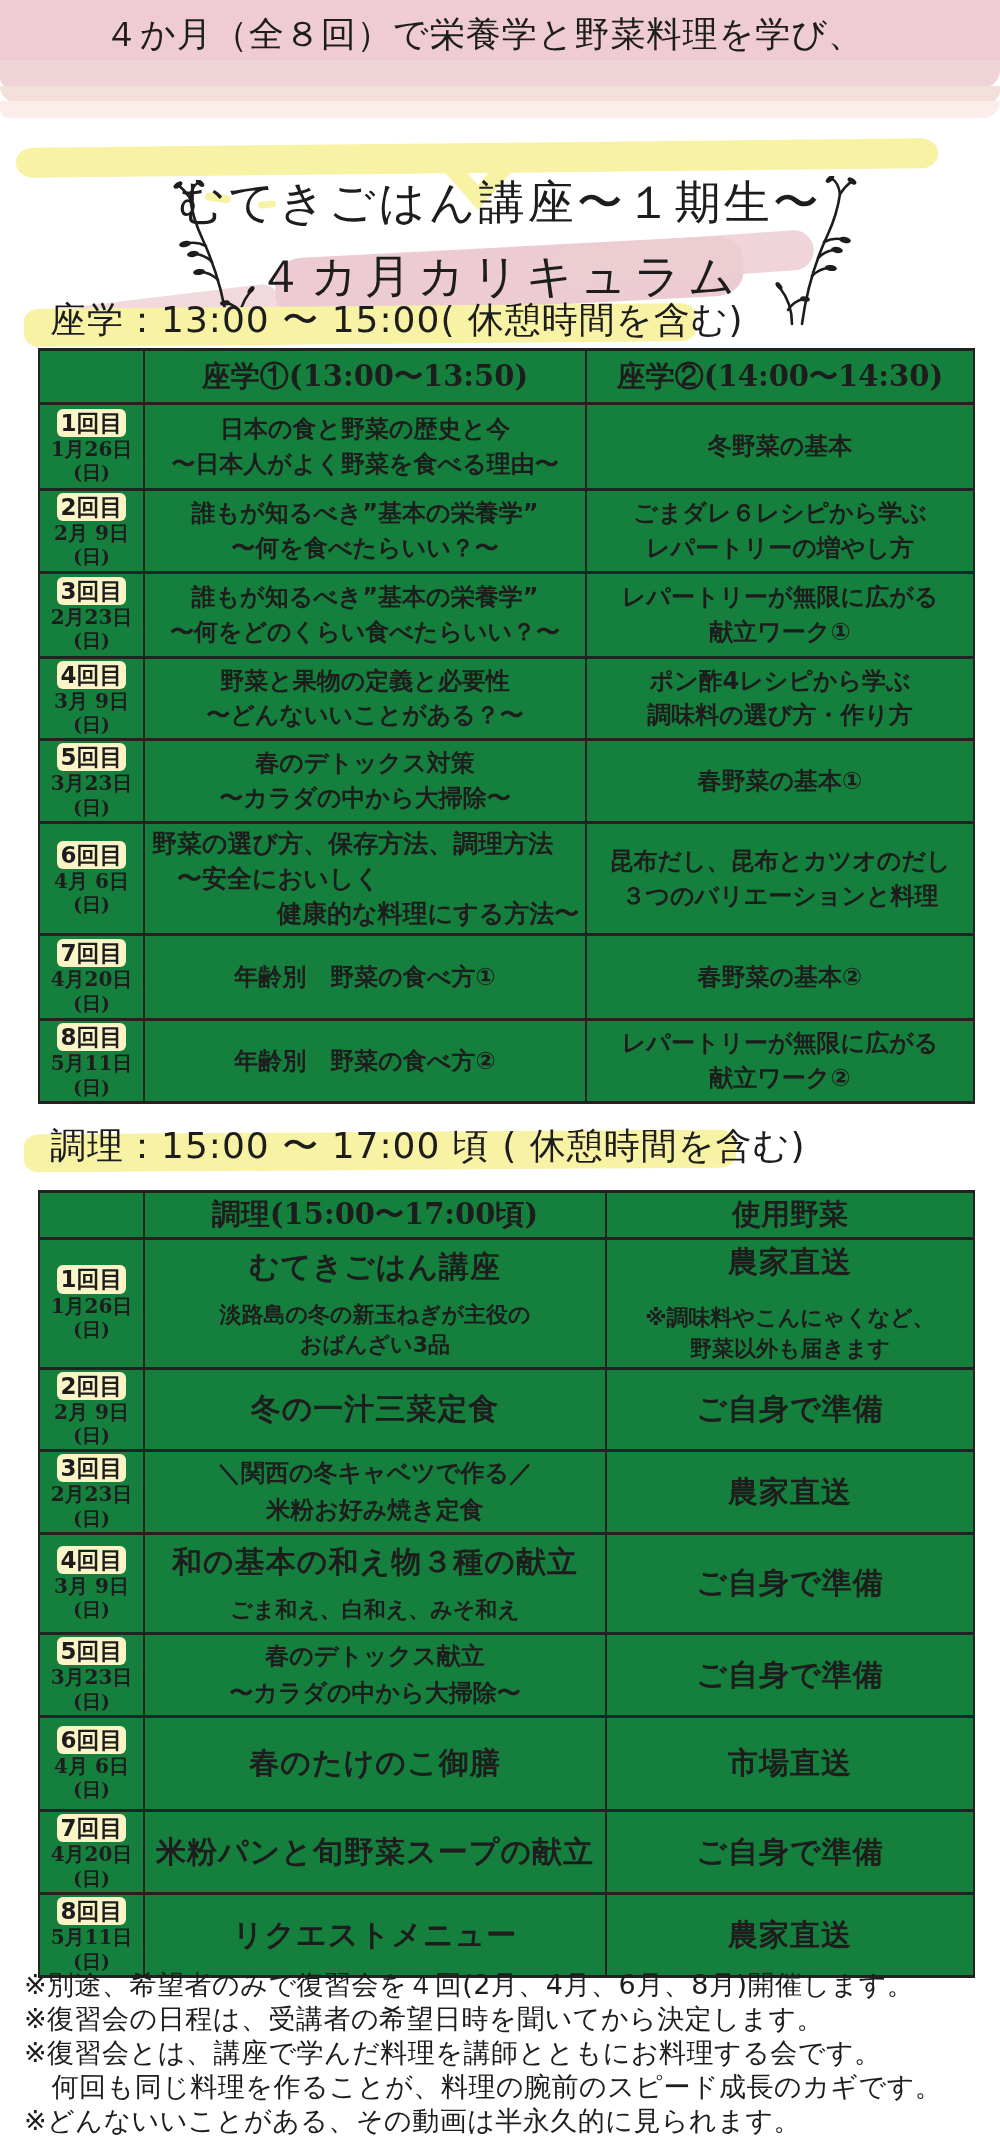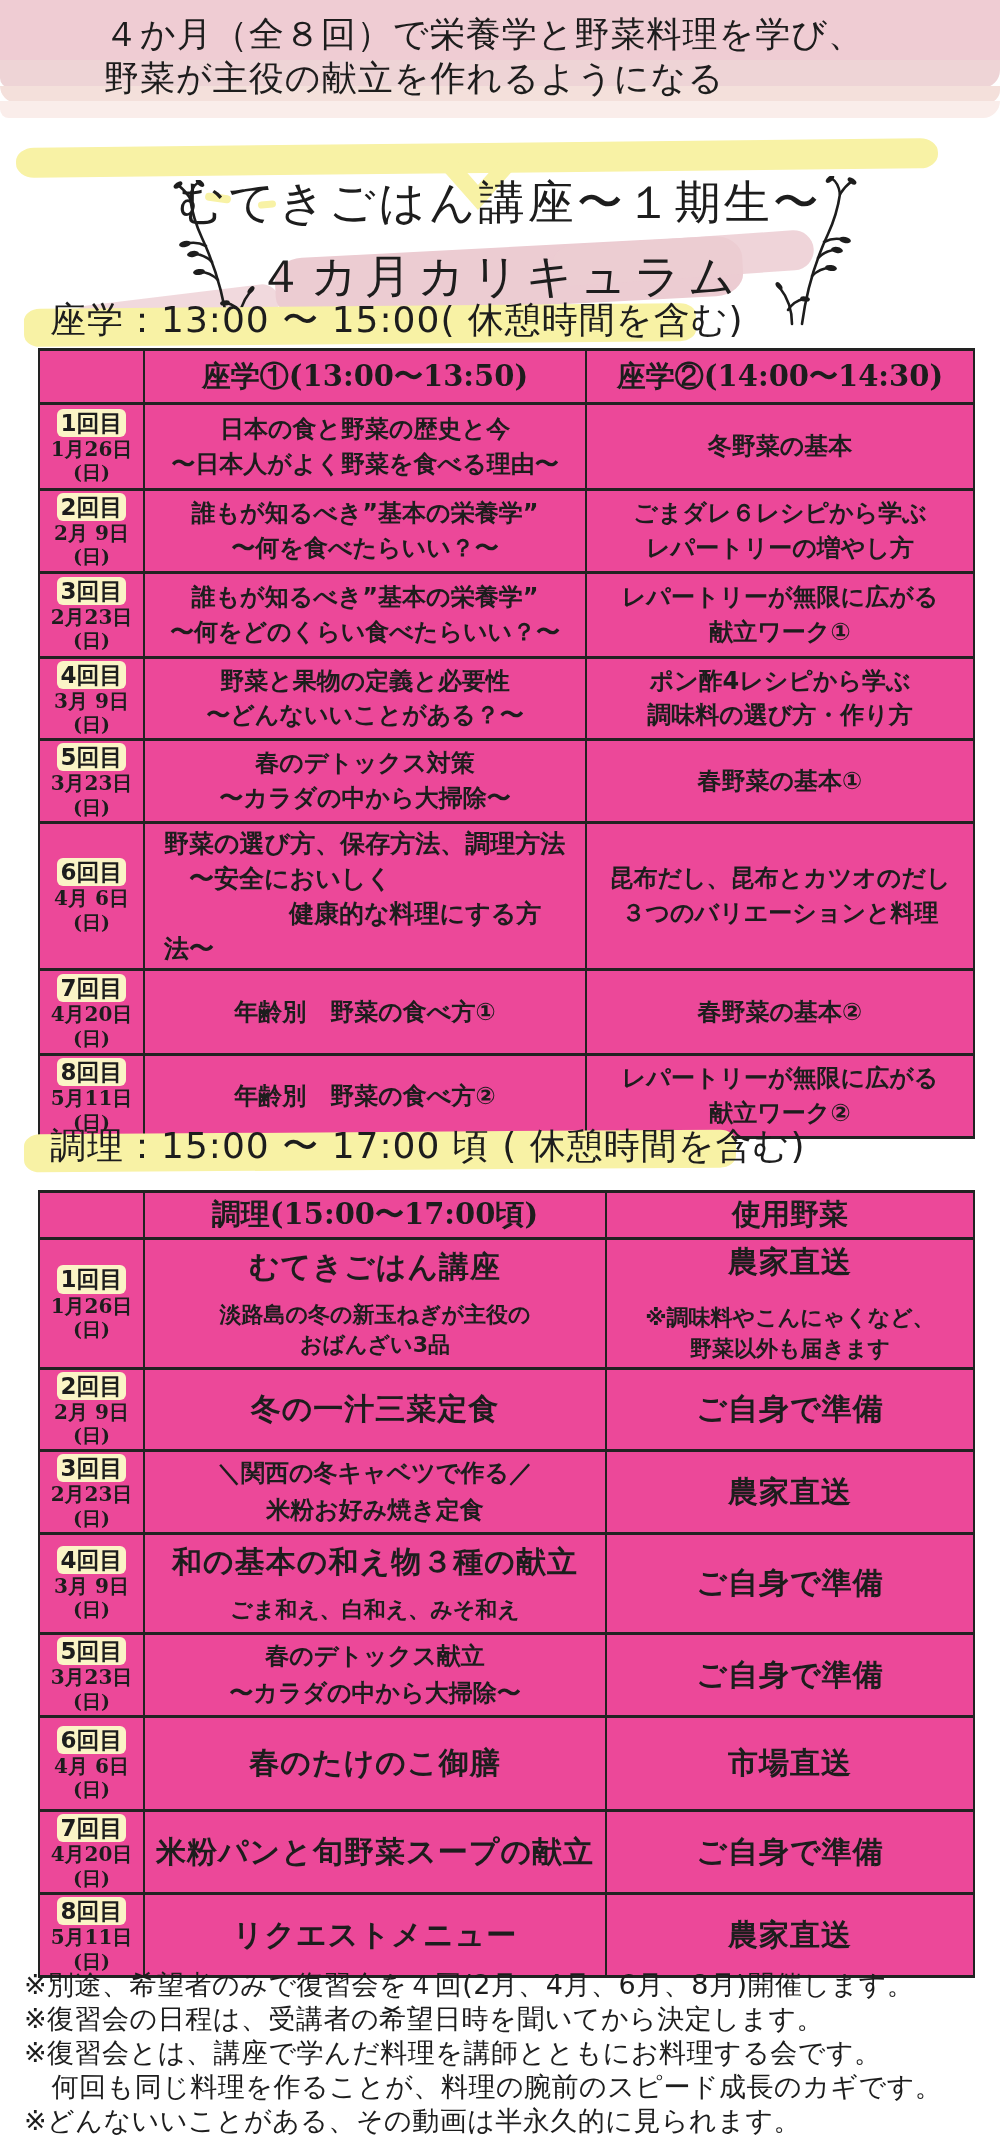--- a/index.html
+++ b/index.html
@@ -42,33 +42,33 @@
   .branch-left  { left:172px; top:180px; }
   .branch-right { left:774px; top:176px; transform:scaleX(-1); }
 
   
   .sec-heading { position:absolute; left:50px; font-size:36px; letter-spacing:1px; font-weight:400; }
   .sec-lecture { top:296px; }
   .sec-cooking { top:1122px; }
 
   
   table { position:absolute; left:38px; border-collapse:collapse; table-layout:fixed;
-    width:935px; background:#ec4899; }
+    width:935px; background:#15803d; }
   .tbl-lecture { top:348px; }
   .tbl-cooking { top:1190px; }
   td, th { border:2px solid #222222; border-top-width:3px; border-bottom-width:3px;
     vertical-align:middle; overflow:hidden; padding:2px 4px; }
   th { font-family:"DejaVu Serif", serif; font-weight:bold; font-size:29px; text-align:center; }
   .session { text-align:center; line-height:1.22; padding:2px 0; }
   .no { display:inline-block; background:#fbf4c6; border-radius:6px; padding:0 3px;
     font-size:23px; font-weight:bold; }
   .date { font-family:"DejaVu Serif", serif; font-weight:bold; font-size:20px; }
   .day  { font-family:"DejaVu Serif", serif; font-weight:bold; font-size:19px; }
   .topic { text-align:center; font-weight:bold; font-size:24px; line-height:1.45; }
-  .align-left { text-align:left; padding-left:19px; font-size:25px; line-height:1.4; }
+  .align-left { text-align:left; padding-left:7px; font-size:25px; line-height:1.4; }
   .dish, .veg { text-align:center; font-weight:bold; }
   .dish-main { font-size:30px; letter-spacing:1px; }
   .dish-sub  { font-size:22px; margin-top:12px; line-height:1.35; }
   .dish-lines { font-size:24px; line-height:1.55; }
   .veg-main { font-size:30px; letter-spacing:1px; }
   .veg-sub  { font-size:22px; margin-top:20px; line-height:1.4; }
 
   
   .notes { position:absolute; left:24px; top:1968px; font-size:27px; line-height:1.26;
     letter-spacing:0.5px; font-weight:400; }
@@ -83,21 +83,20 @@
   <div class="wc wc3"></div>
   <div class="wc wc4"></div>
 
   <div class="brush-yellow-main"></div>
   <div class="brush-yellow-dip"></div>
   <div class="brush-dot dot1"></div>
   <div class="brush-dot dot2"></div>
 
   <div class="intro">
     <div>４か月（全８回）で栄養学と野菜料理を学び、</div>
-    <div>野菜が主役の献立を作れるようになる</div>
   </div>
 
   <div class="brush-pink-tail"></div>
   <div class="brush-pink-main"></div>
   <div class="brush-pink-b"></div>
 
   <div class="title-line title1">むてきごはん講座〜１期生〜</div>
   <div class="title-line title2">４カ月カリキュラム</div>
 
   <svg class="branch branch-left" viewBox="0 0 84 150">

